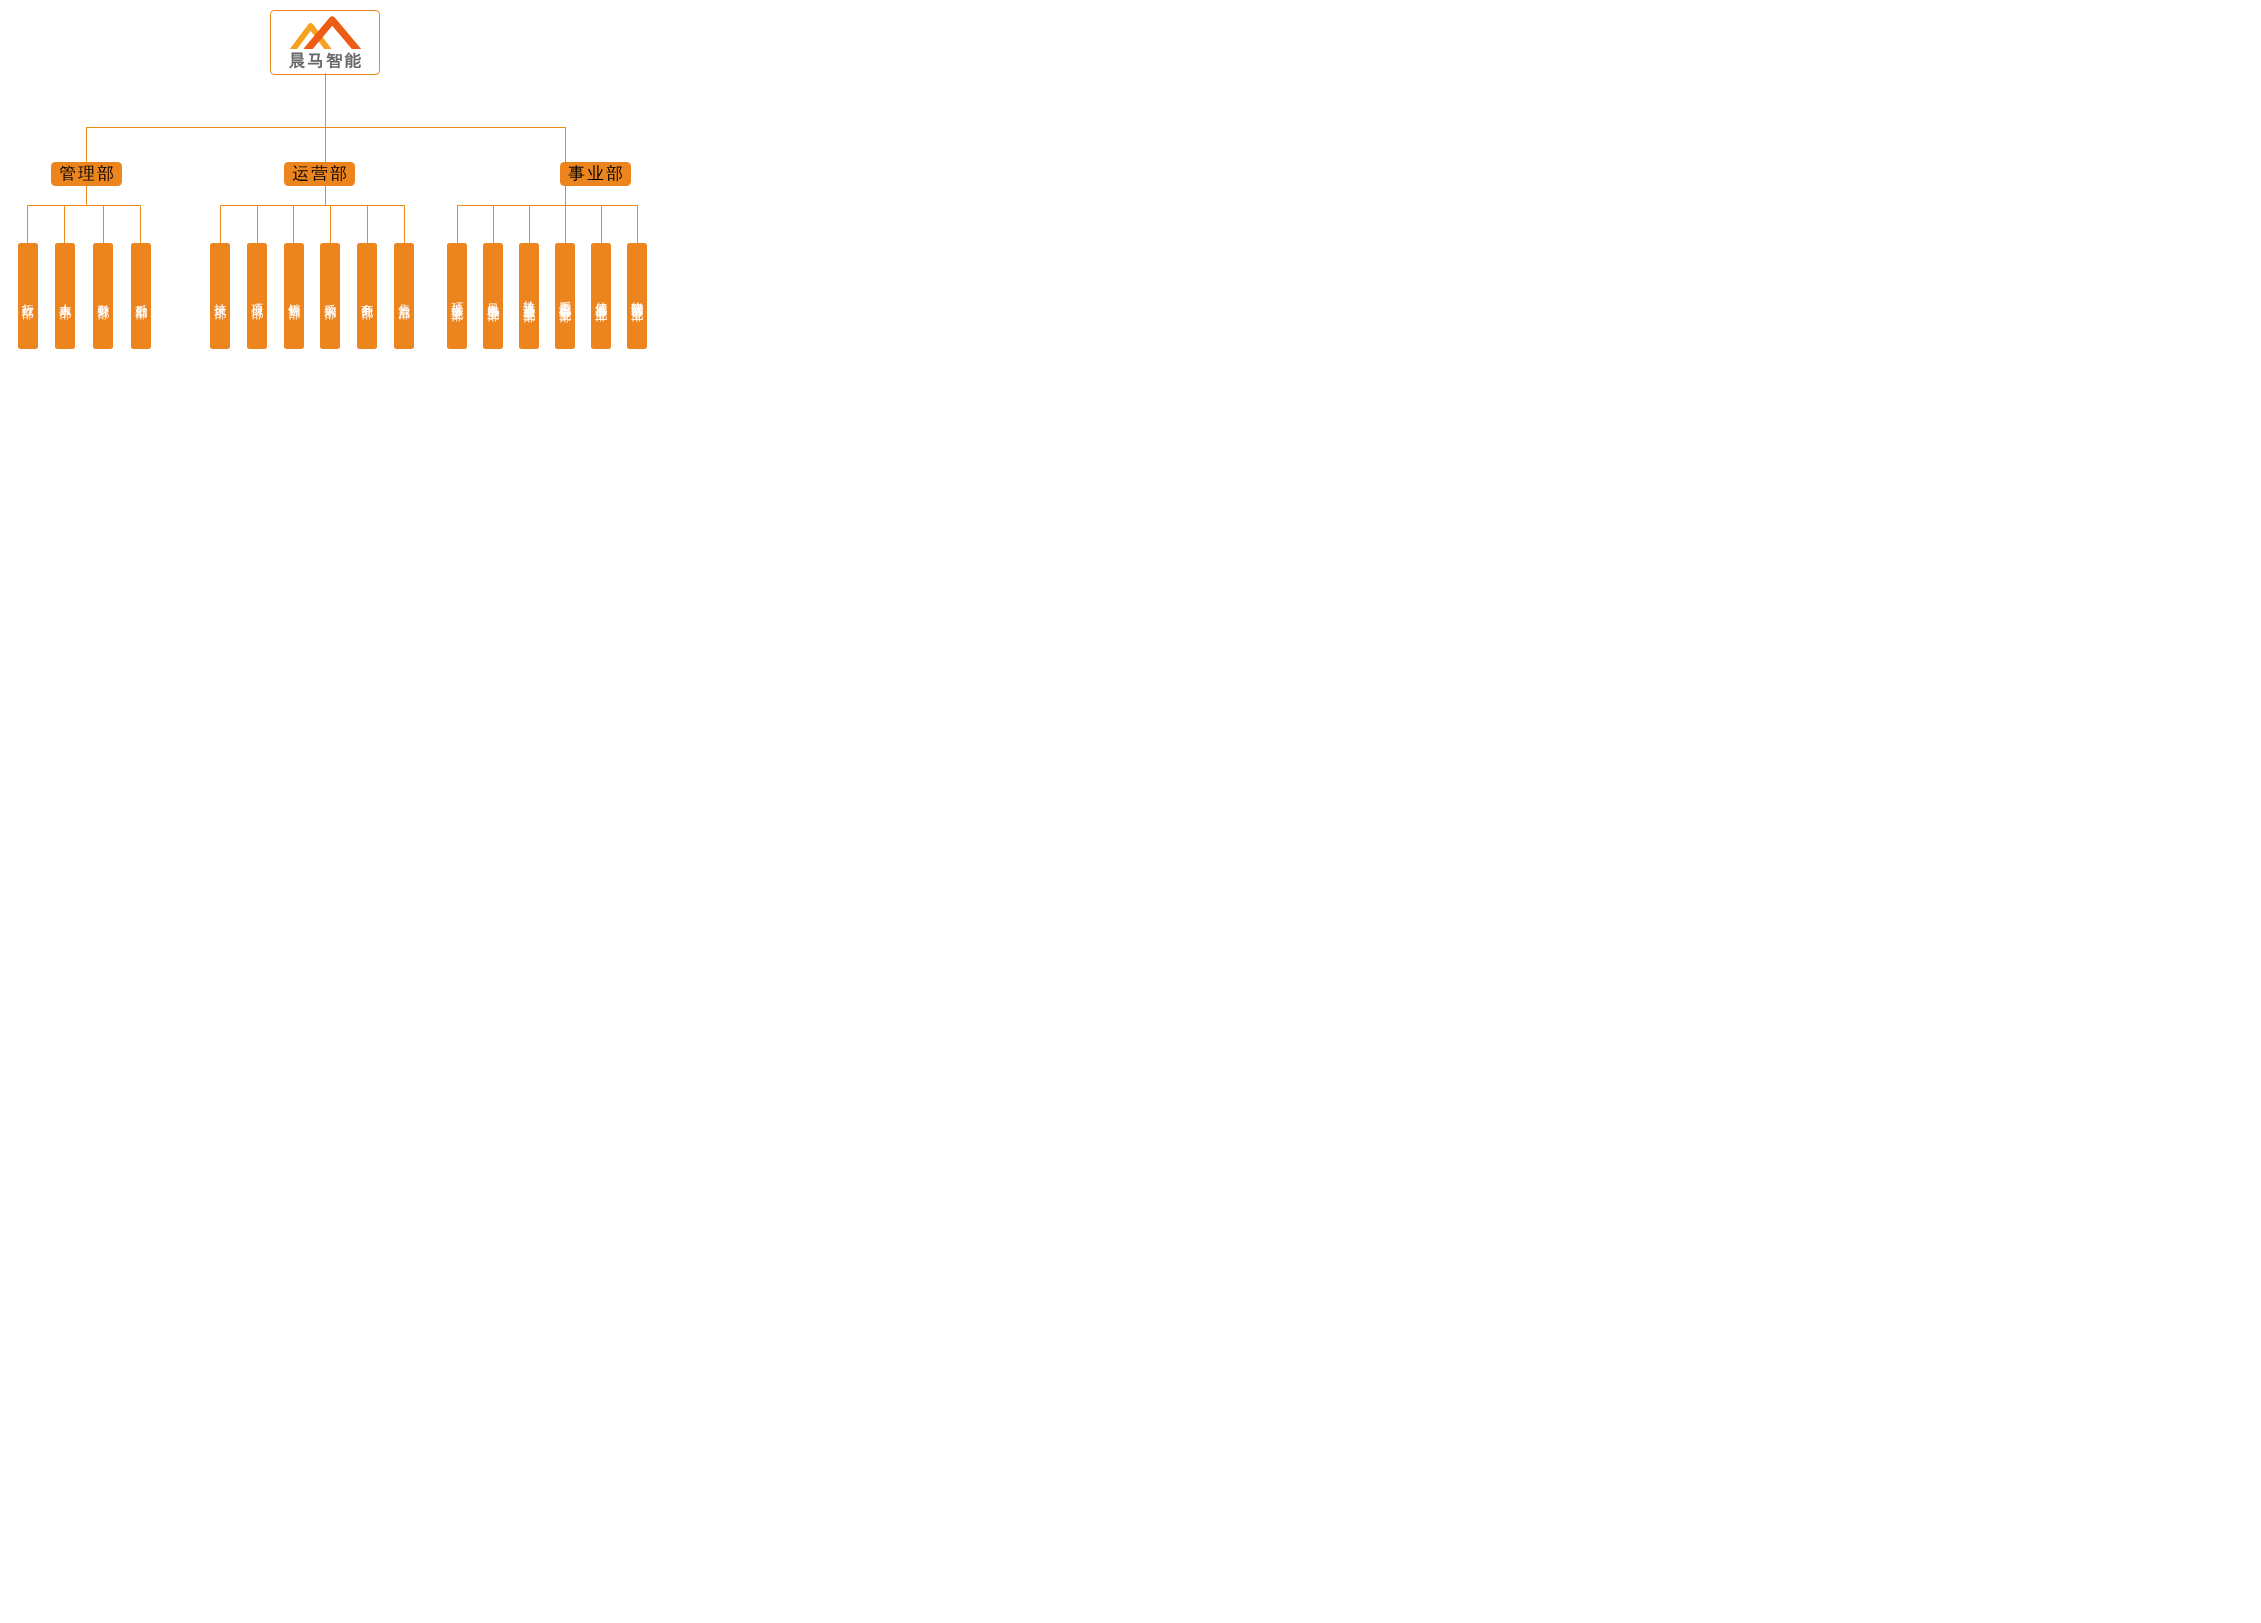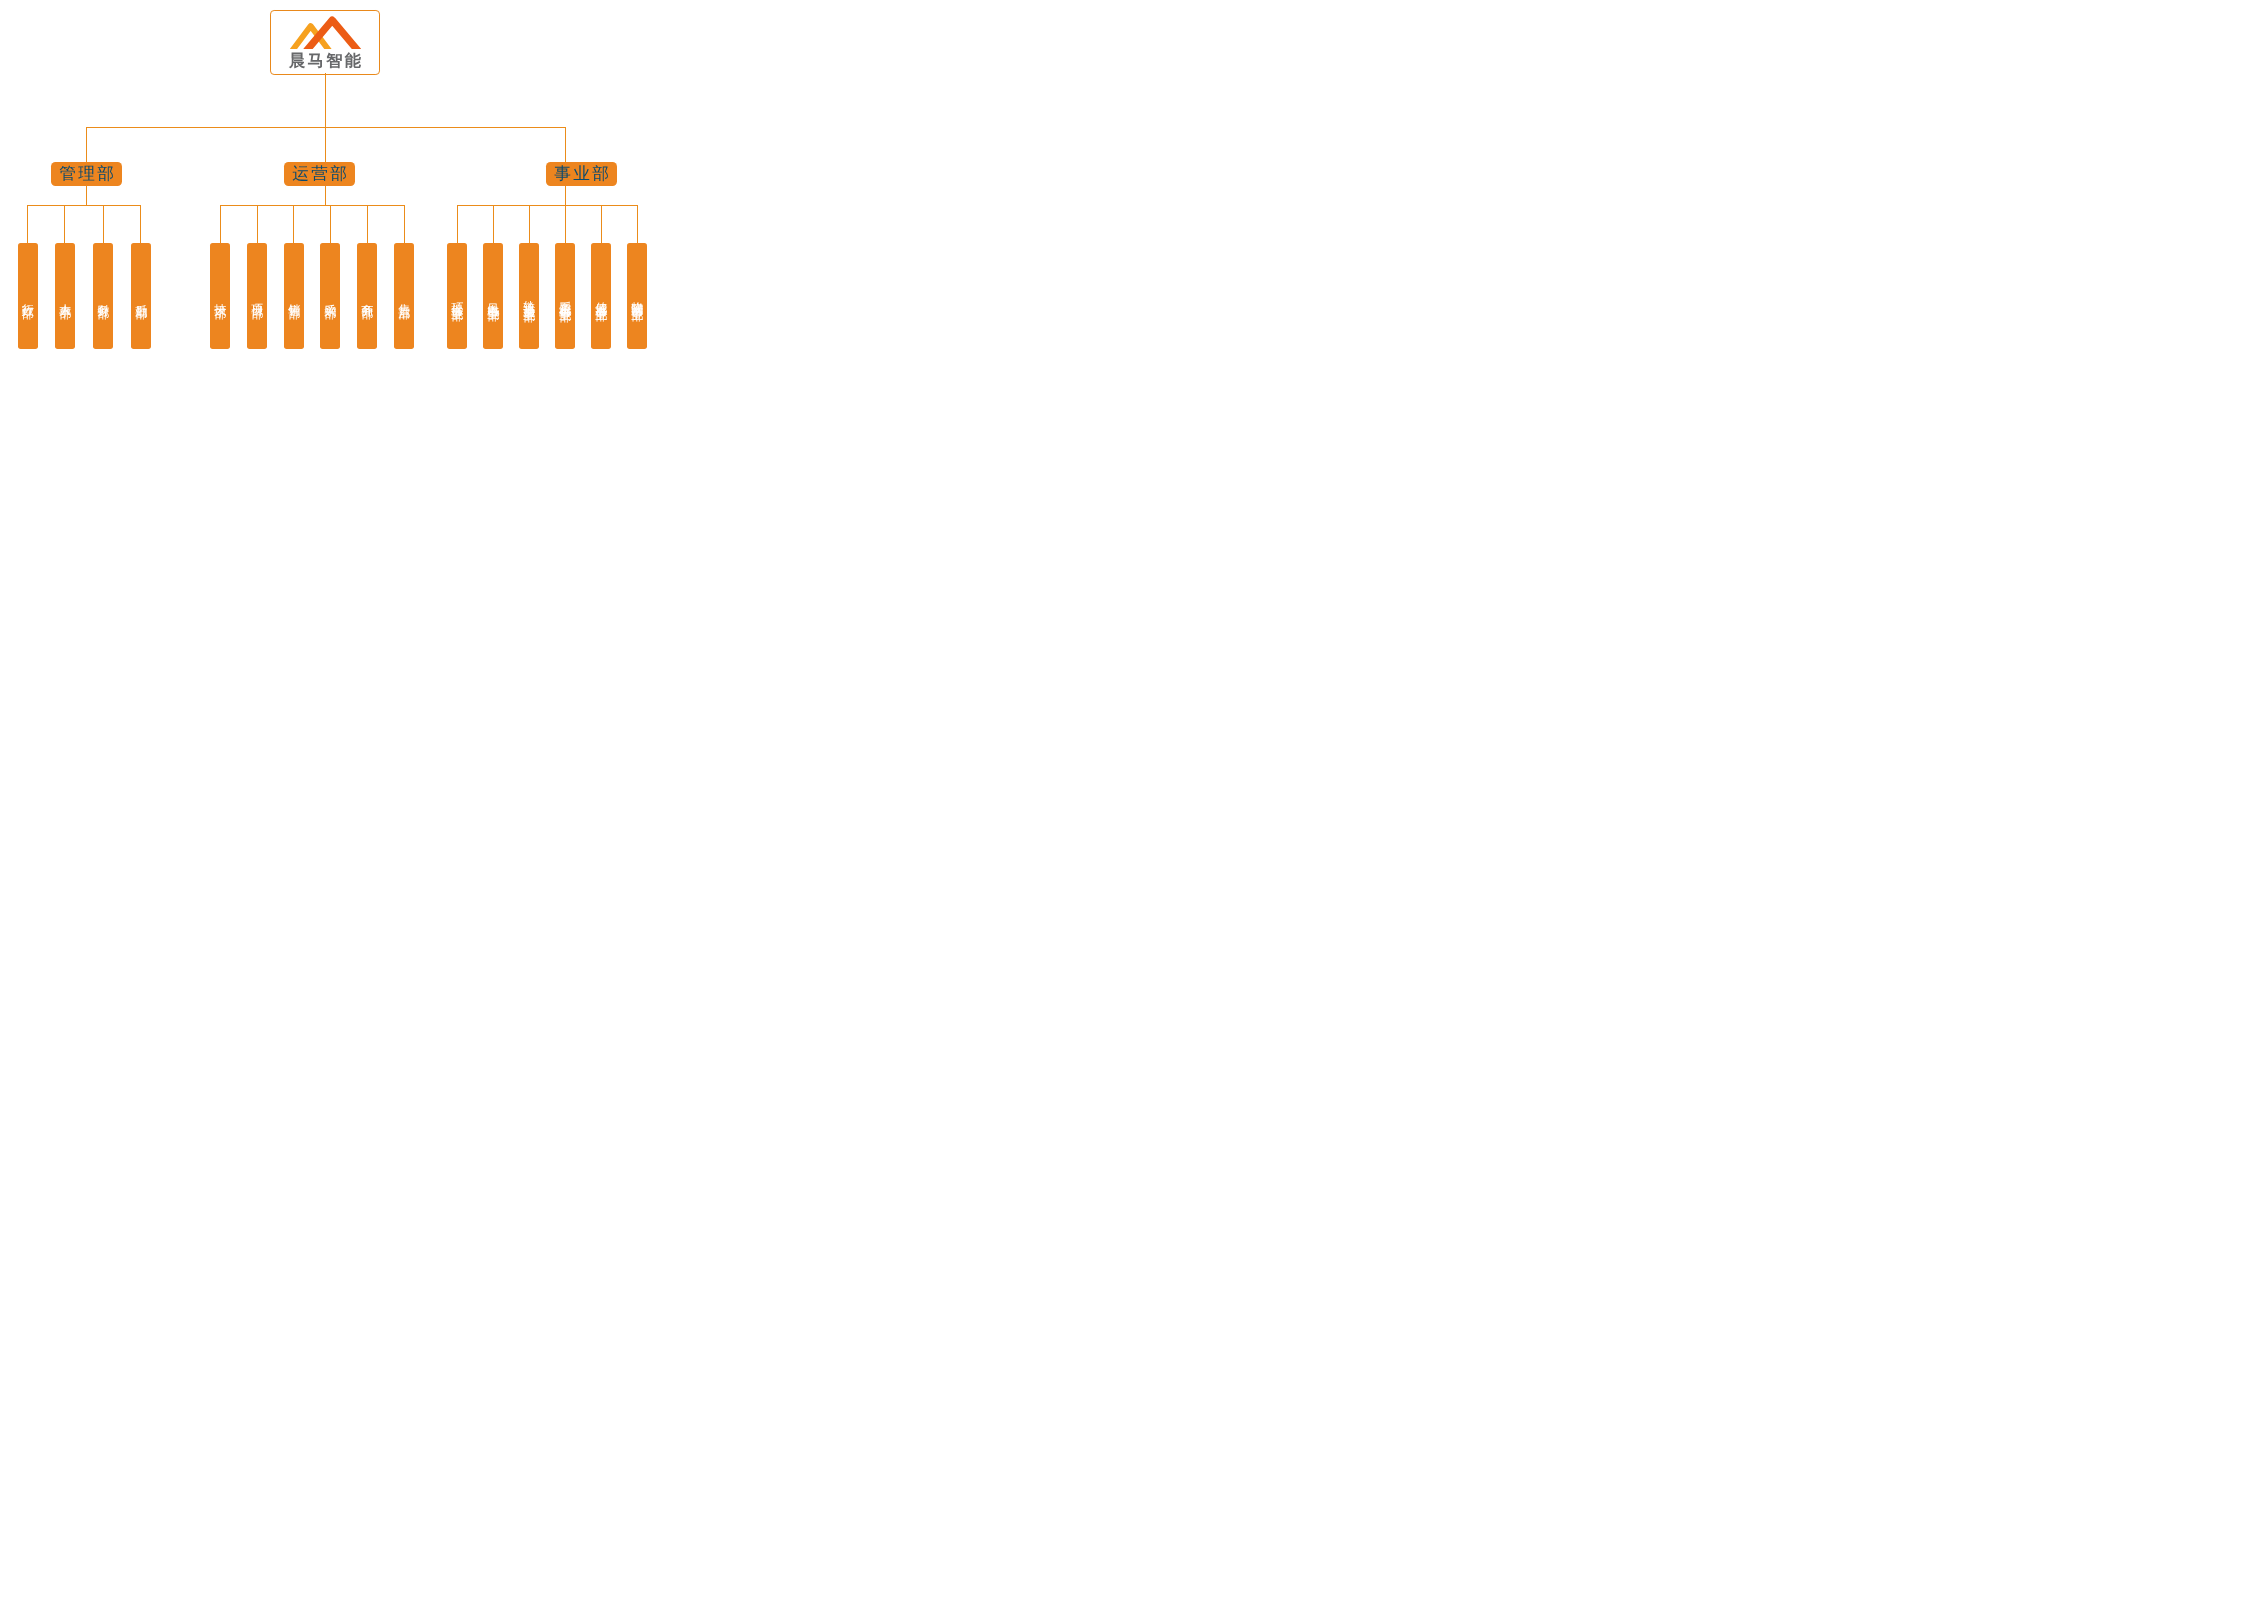--- a/index.html
+++ b/index.html
@@ -14,21 +14,21 @@
   .logo-card{position:absolute;left:270px;top:9.5px;width:110px;height:65px;
     border:0.7px solid #E9891B;border-radius:4.1px;background:#ffffff;box-sizing:border-box;
     display:flex;flex-direction:column;align-items:center;justify-content:center;gap:2.3px;}
   .logo-mark{width:71px;height:33px;display:block;}
   .logo-title{color:#67686A;font-size:16.3px;font-weight:600;letter-spacing:2.3px;line-height:1;
     text-indent:2.3px;white-space:nowrap;}
 
   
   .dept{position:absolute;top:162px;width:71px;height:24.4px;background:#ED851F;border-radius:4.5px;
     display:flex;align-items:center;justify-content:center;}
-  .dept span{color:#0c4a6e;font-size:16.7px;letter-spacing:2.3px;text-indent:2.3px;line-height:1;white-space:nowrap;}
+  .dept span{color:#000000;font-size:16.7px;letter-spacing:2.3px;text-indent:2.3px;line-height:1;white-space:nowrap;}
 
   
   .leaf{position:absolute;top:243px;width:20.4px;height:106px;background:#ED851F;border-radius:2.7px;
     display:flex;align-items:center;justify-content:center;}
   .leaf span{writing-mode:vertical-rl;text-orientation:upright;color:#ffffff;
     font-size:12.2px;letter-spacing:1.4px;line-height:1;white-space:nowrap;}
 </style>
 </head>
 <body>
 
@@ -49,21 +49,21 @@
   <div class="v" style="left:86px;top:127px;height:35px;"></div>
   <div class="v" style="left:325px;top:127px;height:35px;"></div>
   <div class="v" style="left:565px;top:127px;height:35px;"></div>
 
   <div class="dept" style="left:51px;">
     <span>管理部</span>
   </div>
   <div class="dept" style="left:284px;justify-content:center;">
     <span>运营部</span>
   </div>
-  <div class="dept" style="left:546px;">
+  <div class="dept" style="left:560px;">
     <span>事业部</span>
   </div>
 
   <div class="v" style="left:86px;top:186px;height:19px;"></div>
   <div class="v" style="left:325px;top:186px;height:19px;"></div>
   <div class="v" style="left:565px;top:186px;height:19px;"></div>
 
   <div class="h" style="left:27px;top:205px;width:114px;"></div>
   <div class="h" style="left:220px;top:205px;width:184px;"></div>
   <div class="h" style="left:457px;top:205px;width:181px;"></div>

